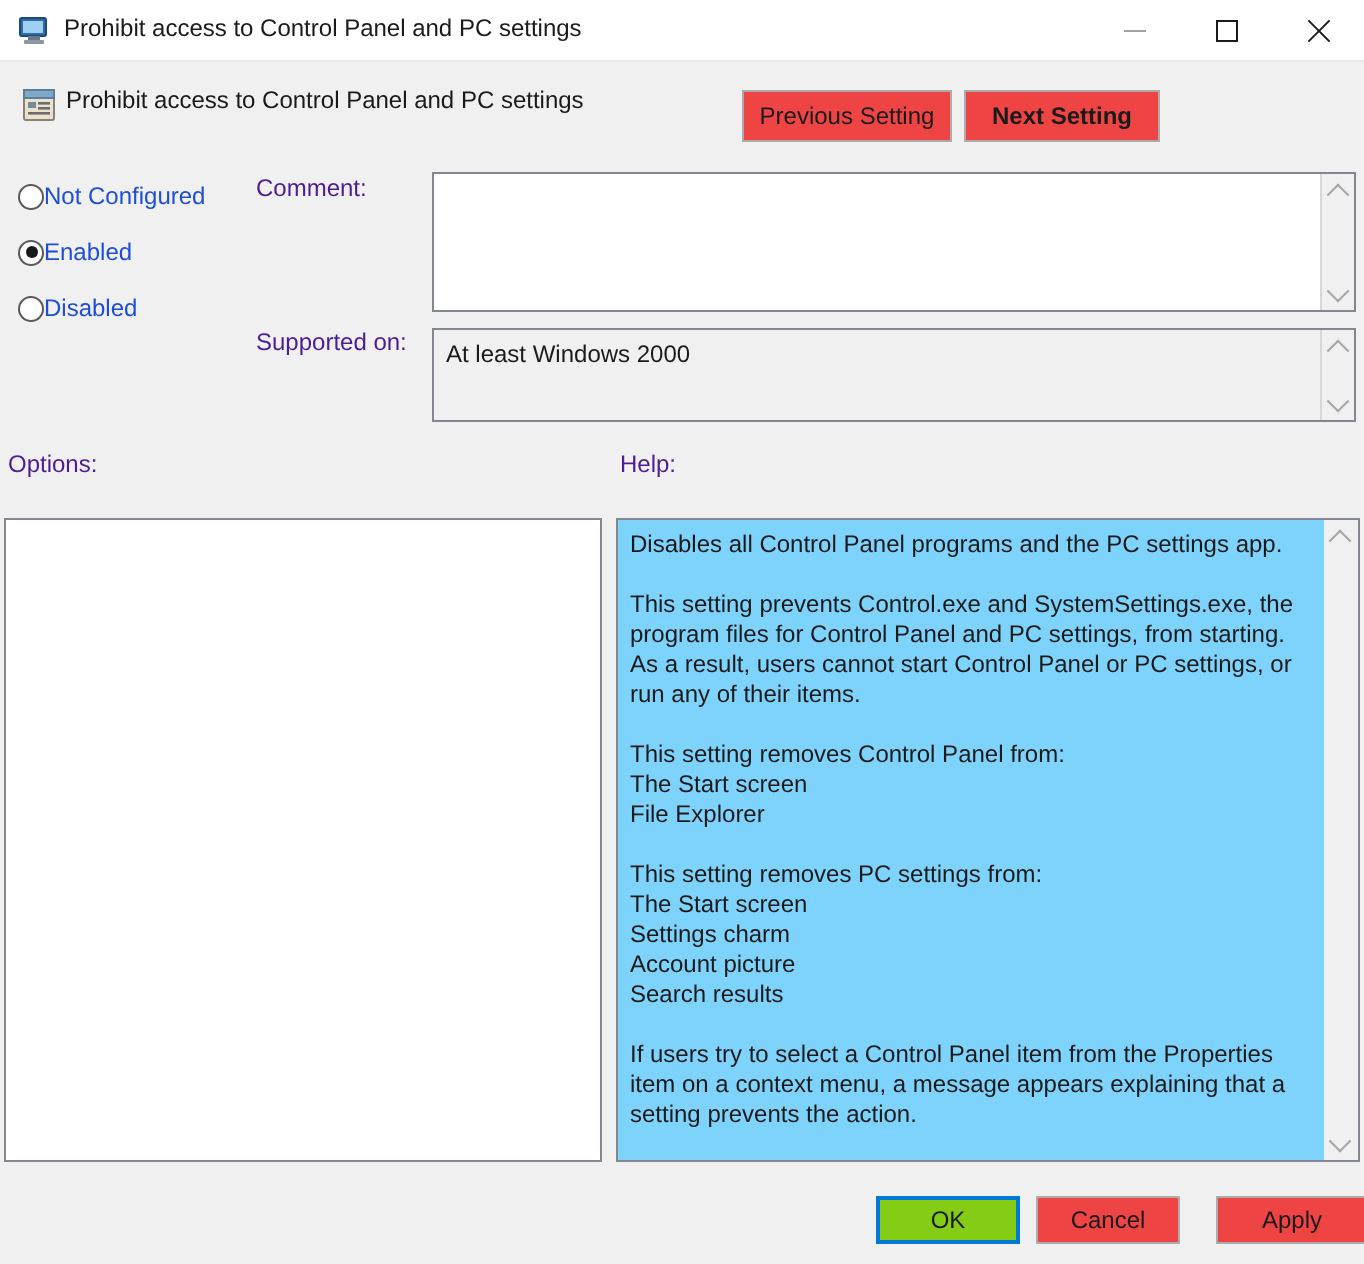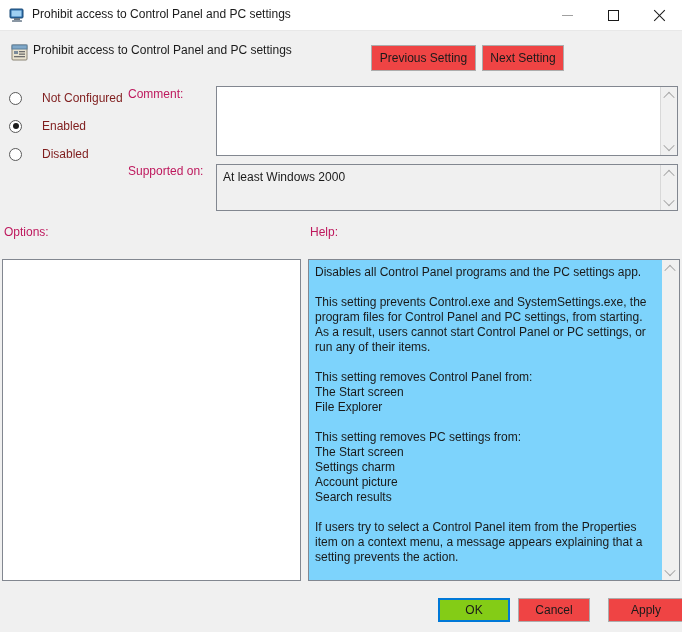--- a/index.html
+++ b/index.html
@@ -107,21 +107,21 @@
     justify-content: center;
   }
   .btn-prev {
     position: absolute;
     left: 371px; top: 45px;
     width: 105px; height: 26px;
   }
   .btn-next {
     position: absolute;
     left: 482px; top: 45px;
-    width: 82px; height: 26px;
+    width: 98px; height: 26px; font-weight: bold;
   }
 
   
   .radio-row {
     position: absolute;
     left: 9px;
     display: flex;
     align-items: center;
     height: 18px;
   }
@@ -140,31 +140,31 @@
   .radio-mark.checked::after {
     content: "";
     position: absolute;
     left: 50%; top: 50%;
     width: 6px; height: 6px;
     margin: -3px 0 0 -3px;
     border-radius: 50%;
     background: #1a1a1a;
   }
   .radio-label {
-    margin-left: 20px;
-    font-size: 12px;
-    color: #7f1d1d;
+    margin-left: 0;
+    font-size: 12px;
+    color: #1d4ed8;
     white-space: nowrap;
   }
 
   
   .field-label {
     position: absolute;
     font-size: 12px;
-    color: #be185d;
+    color: #4c1d95;
     white-space: nowrap;
   }
   .label-comment   { left: 128px; top: 87px; }
   .label-supported { left: 128px; top: 164px; }
   .label-options   { left: 4px;   top: 225px; }
   .label-help      { left: 310px; top: 225px; }
 
   
   .boxfield {
     position: absolute;

